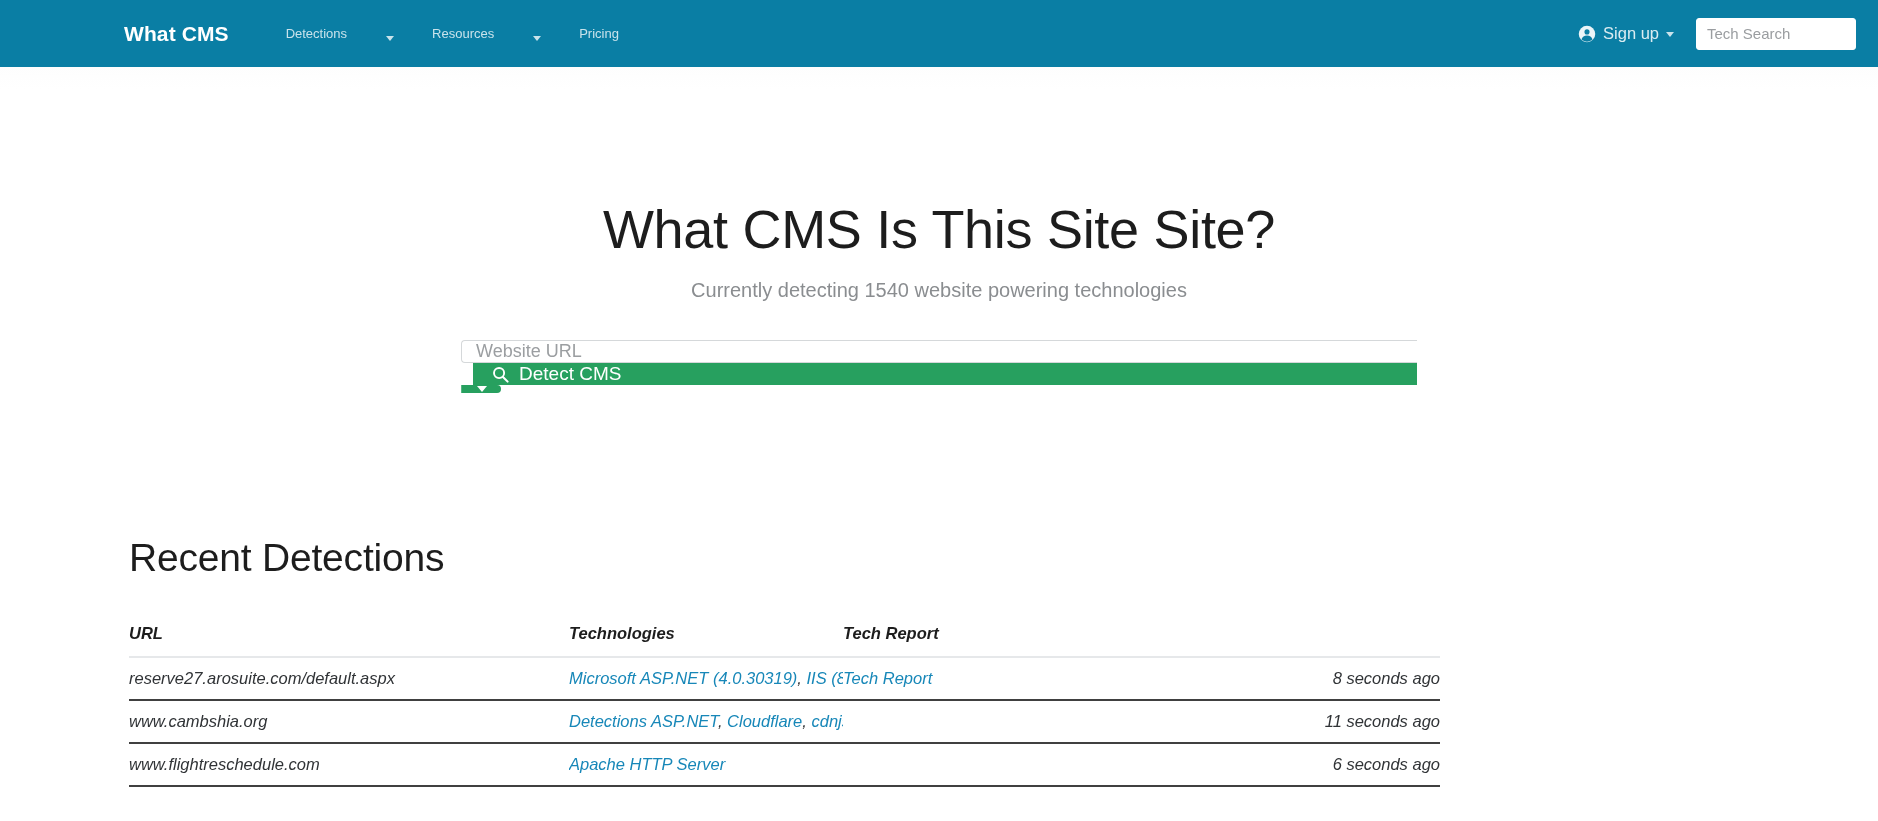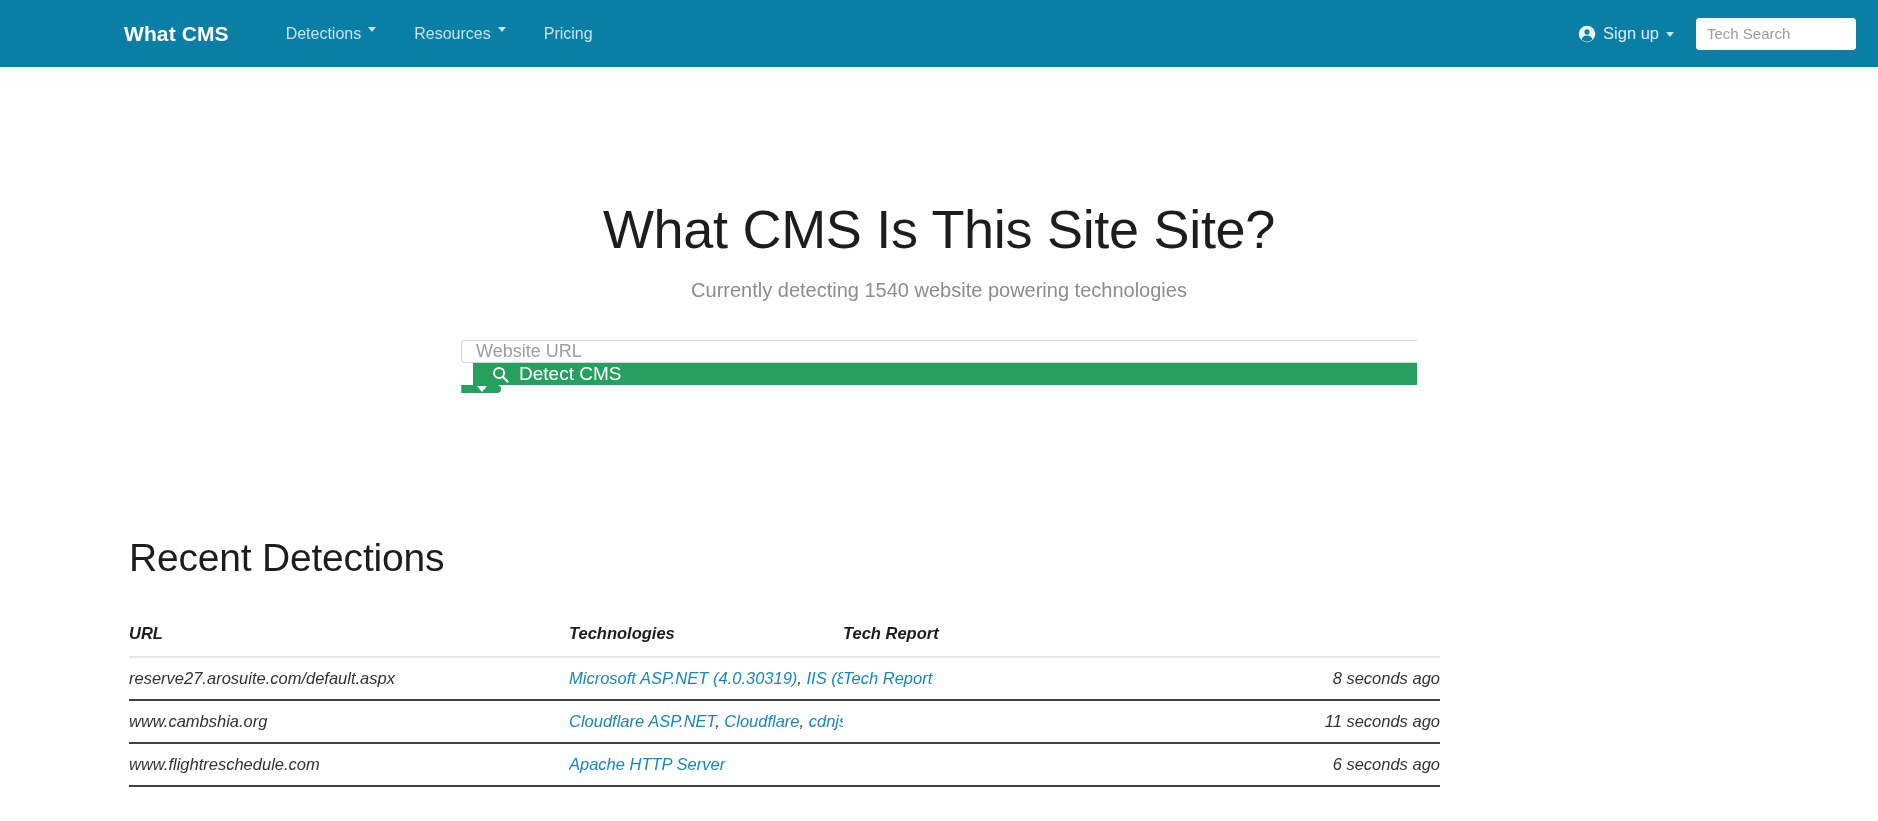--- a/index.html
+++ b/index.html
@@ -38,27 +38,28 @@
     line-height: 1;
     white-space: nowrap;
   }
   .nav-links {
     display: flex;
     align-items: center;
     margin-left: 38px;
   }
   .nav-link {
     color: rgba(255,255,255,0.78);
-    font-size: 16px;
+    font-size: 13px;
     text-decoration: none;
     padding: 0 19px;
     white-space: nowrap;
     display: flex;
-    align-items: flex-start;
+    align-items: flex-end;
     line-height: 1;
+    gap: 32px;
   }
   .caret {
     display: inline-block;
     width: 0; height: 0;
     border-left: 4.5px solid transparent;
     border-right: 4.5px solid transparent;
     border-top: 5px solid rgba(255,255,255,0.78);
     margin-left: 7px;
     position: relative;
     top: 1px;
@@ -305,21 +306,21 @@
     </thead>
     <tbody>
         <tr>
           <td class="col-url">reserve27.arosuite.com/default.aspx</td>
           <td class="col-tech"><a class="tech-link" href="#">Microsoft ASP.NET (4.0.30319)</a><span class="tech-sep">, </span><a class="tech-link" href="#">IIS (8.5)</a></td>
           <td class="col-report"><a class="report-link" href="#">Tech Report</a></td>
           <td class="col-time">8 seconds ago</td>
         </tr>
         <tr>
           <td class="col-url">www.cambshia.org</td>
-          <td class="col-tech"><a class="tech-link" href="#">Cloudflare ASP.NET</a><span class="tech-sep">, </span><a class="tech-link" href="#">Cloudflare</a><span class="tech-sep">, </span><a class="tech-link" href="#">cdnjs</a><span class="tech-sep">, </span></td>
+          <td class="col-tech"><a class="tech-link" href="#">Detections ASP.NET</a><span class="tech-sep">, </span><a class="tech-link" href="#">Cloudflare</a><span class="tech-sep">, </span><a class="tech-link" href="#">cdnjs</a><span class="tech-sep">, </span></td>
           <td class="col-report"></td>
           <td class="col-time">11 seconds ago</td>
         </tr>
         <tr>
           <td class="col-url">www.flightreschedule.com</td>
           <td class="col-tech"><a class="tech-link" href="#">Apache HTTP Server</a></td>
           <td class="col-report"></td>
           <td class="col-time">6 seconds ago</td>
         </tr>
       </tbody>

